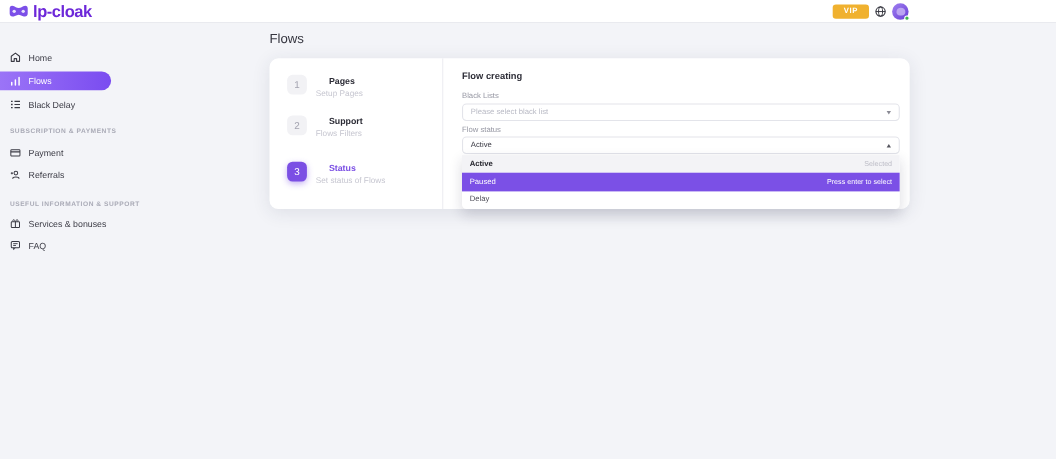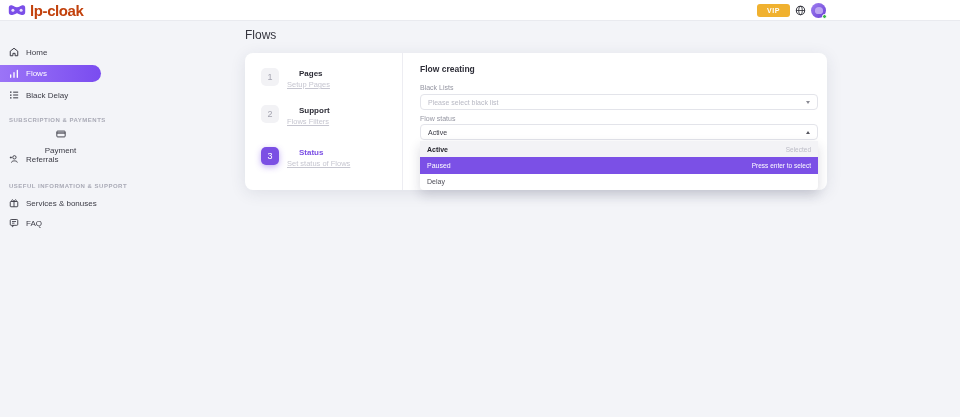--- a/index.html
+++ b/index.html
@@ -10,21 +10,21 @@
     position:relative;
     color:#3b3b45;
   }
 
   
   .header {
     position:absolute; top:0; left:0; width:960px; height:21px;
     background:#ffffff; border-bottom:1px solid #e9eaef;
   }
   .logo { position:absolute; left:8px; top:0; height:20px; display:flex; align-items:center; gap:4px; }
-  .logo-text { font-size:15px; font-weight:700; color:#c2410c; letter-spacing:-0.4px; }
+  .logo-text { font-size:15px; font-weight:700; color:#6d28d9; letter-spacing:-0.4px; }
   .header-right { position:absolute; left:757px; top:0; height:20px; display:flex; align-items:center; gap:5px; }
   .vip-btn {
     width:33px; height:13px; border-radius:3px; background:#f0b12f;
     color:#fff; font-size:7px; font-weight:700; letter-spacing:0.6px;
     display:flex; align-items:center; justify-content:center; border:none; cursor:pointer;
   }
   .globe-wrap { width:11px; height:11px; display:flex; }
   .avatar {
     position:relative; width:15px; height:15px; border-radius:50%;
     background:linear-gradient(135deg,#9a79ee 10%,#6f46d8 90%);
@@ -53,42 +53,42 @@
   }
   .nav-item.below-pill { margin-top:3px; }
   .section-heading {
     display:flex; align-items:center; height:10px; padding-left:9px;
     font-size:6px; font-weight:700; letter-spacing:0.5px; color:#a9aab6;
     white-space:nowrap;
   }
   .section-heading .dash { flex:1; border-top:1px dashed #dcdde6; margin:0 6px 0 5px; }
   .sh1 { margin-top:10px; }
   .sh2 { margin-top:12px; }
-  .mt4 { margin-top:4px;flex-direction:column; }
+  .mt4 { margin-top:4px; }
   .mt2 { margin-top:2px; }
 
   
   .page-title { position:absolute; left:245px; top:28px; font-size:12px; font-weight:500; color:#35353f; }
 
   .card {
     position:absolute; left:245px; top:53px; width:582px; height:137px;
     background:#fff; border-radius:8px; box-shadow:0 3px 16px rgba(40,45,80,0.10);
   }
   .steps { position:absolute; left:16px; top:0; width:140px; }
   .step { display:flex; gap:8px; align-items:flex-start; }
   .step-1 { margin-top:15px; }
   .step-2 { margin-top:16px; }
   .step-3 { margin-top:21px; }
   .step-num {
     width:18px; height:18px; border-radius:5px; background:#f2f2f5;
     color:#a4a4b0; font-size:9px; display:flex; align-items:center; justify-content:center;
     flex:0 0 auto;
   }
   .step-title { font-size:8px; font-weight:700; color:#2c2c36; margin-top:1px;margin-left:12px; }
-  .step-sub { font-size:7.5px; color:#c6c6d0; margin-top:2px; white-space:nowrap;text-decoration:underline; }
+  .step-sub { font-size:7.5px; color:#c6c6d0; margin-top:2px; white-space:nowrap; }
   .step.active .step-num {
     background:#7b4fe4; color:#fff; box-shadow:0 2px 6px rgba(123,79,228,0.45);
   }
   .step.active .step-title { color:#7b4fe4; }
 
   .v-divider { position:absolute; left:157px; top:0; bottom:0; width:1px; background:#ededf2; }
 
   .form { position:absolute; left:175px; top:0; right:9px; }
   .form-title { position:absolute; top:11px; left:0; font-size:8.5px; font-weight:700; color:#2e2e38; }
   .field-label { position:absolute; left:0; font-size:7px; color:#9596a2; }

